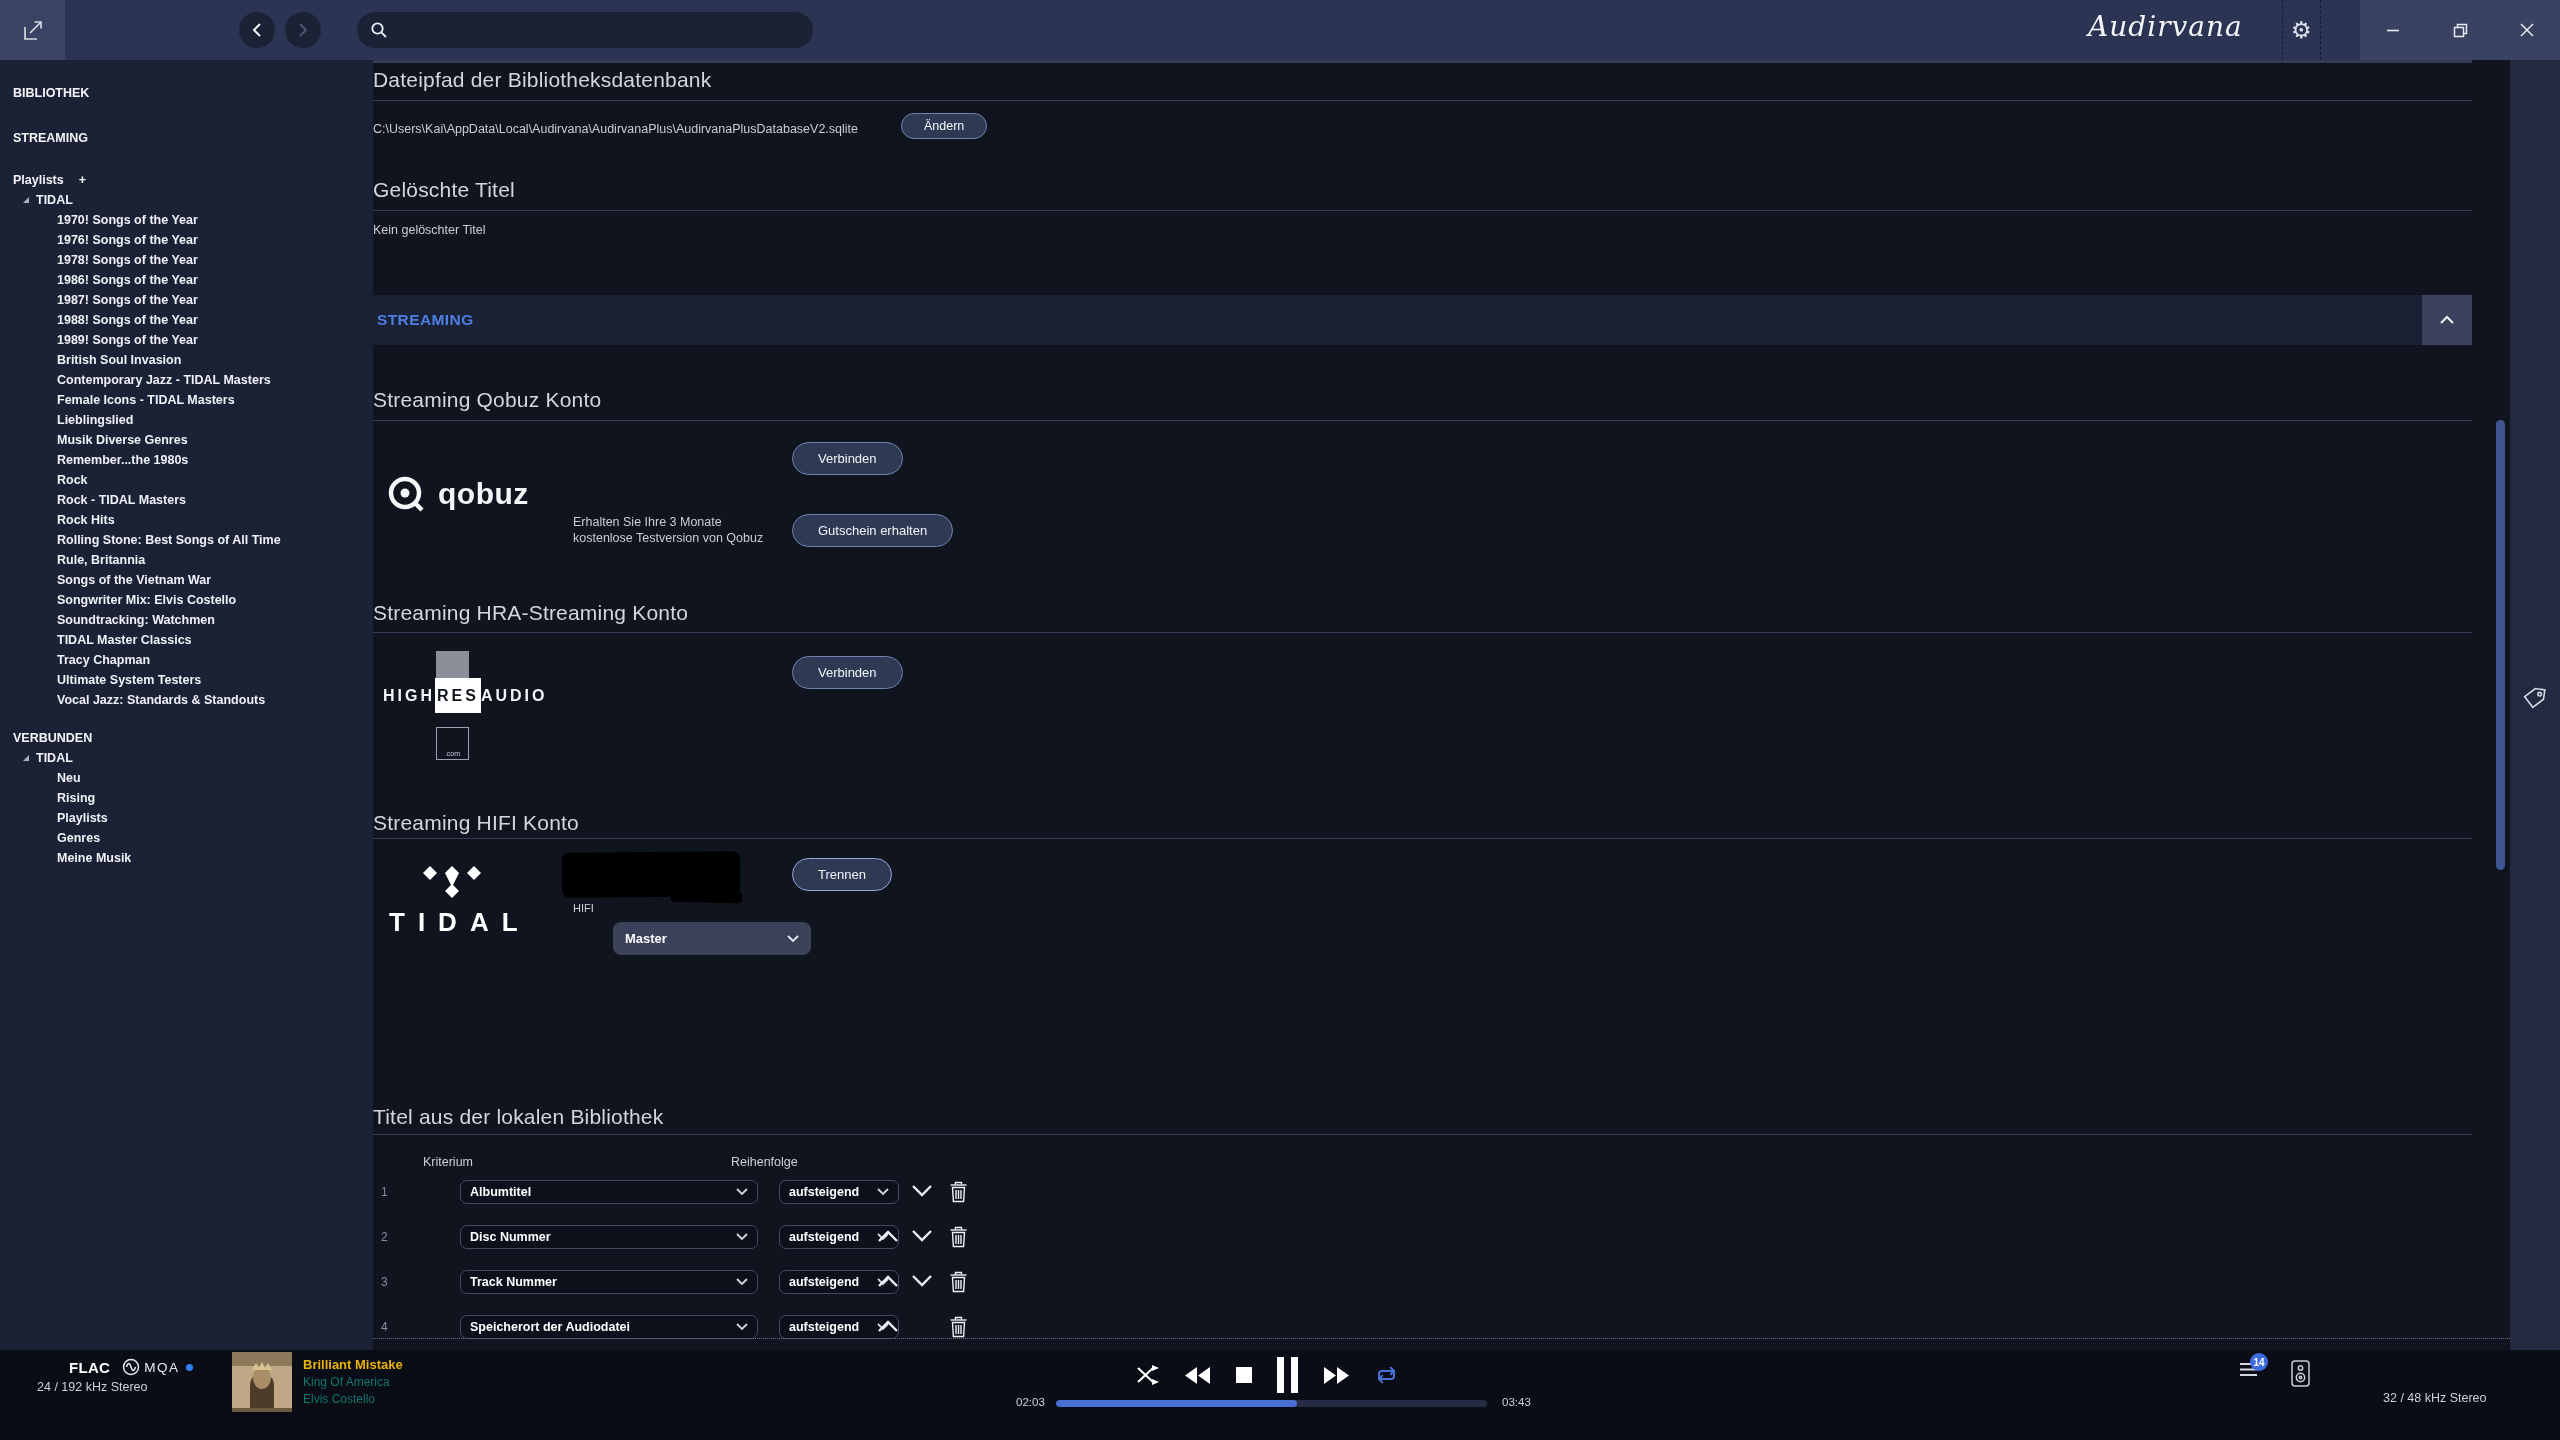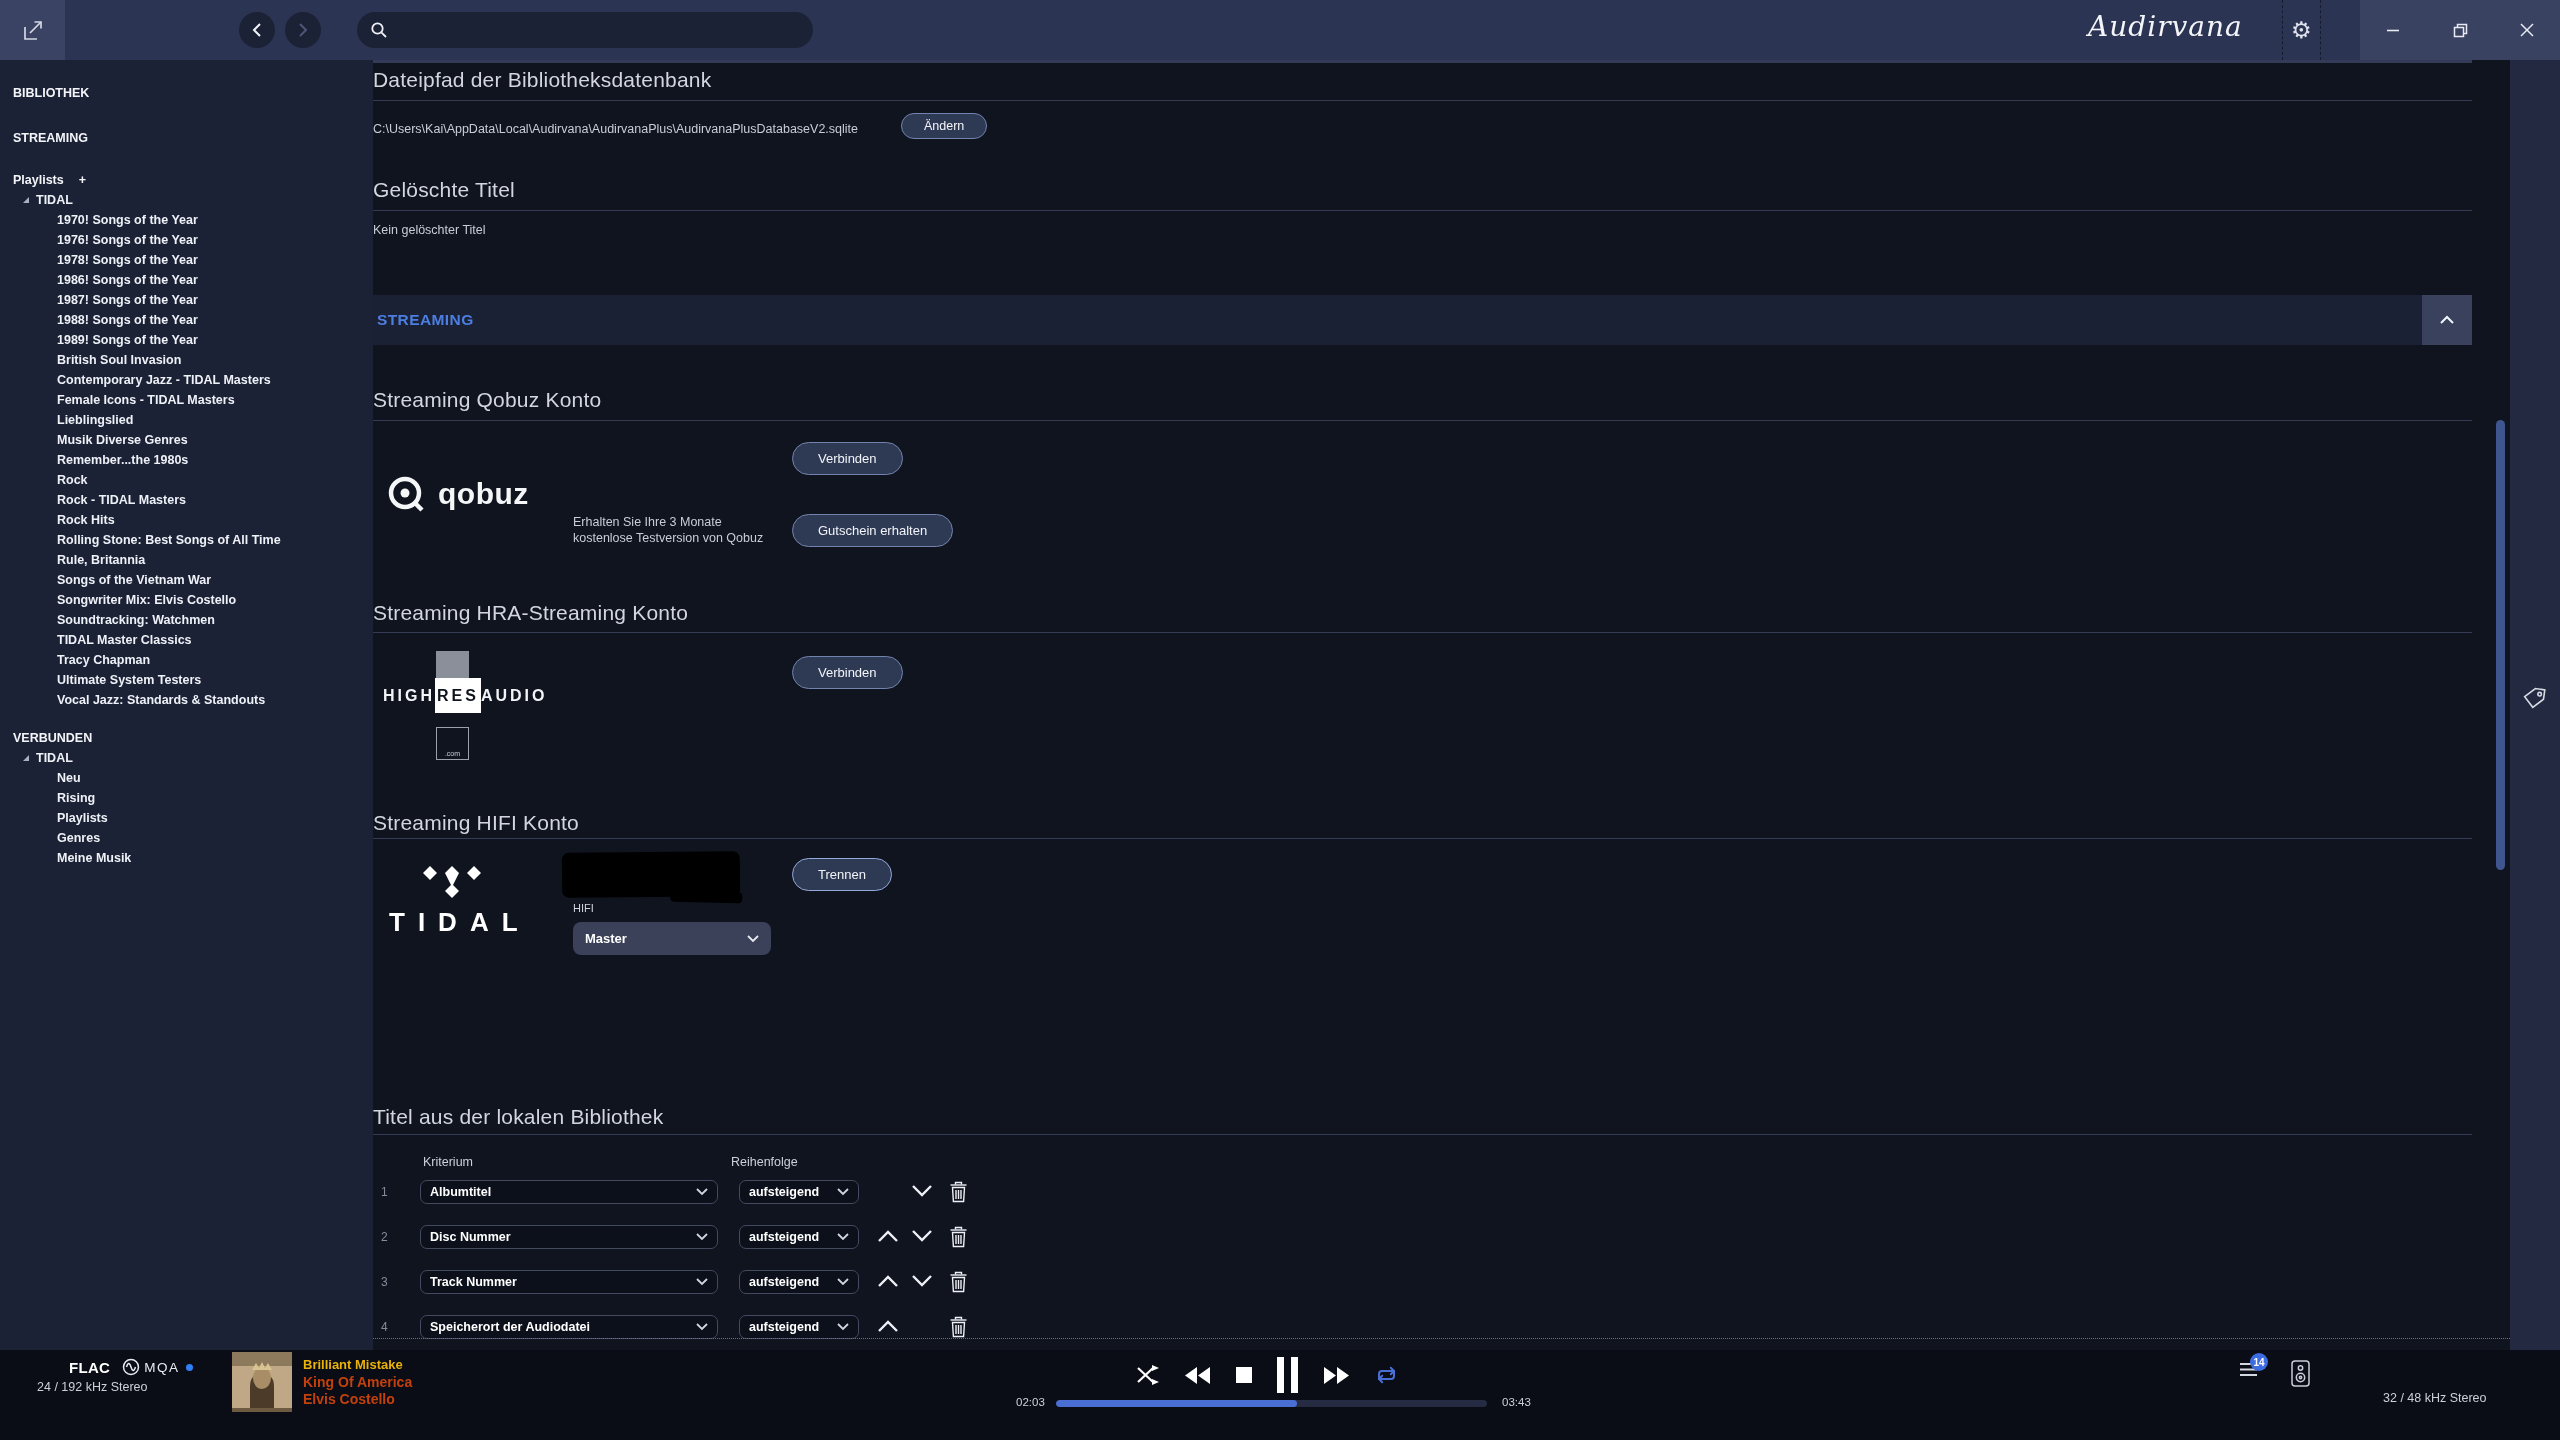--- a/index.html
+++ b/index.html
@@ -33,21 +33,21 @@
   .remnant{position:absolute;left:0;top:0;width:2099px;height:3px;background:#333b58;}
   .h{position:absolute;left:0;font-size:21px;font-weight:400;color:#d3d6de;letter-spacing:.2px;white-space:nowrap;}
   .hr{position:absolute;left:0;width:2099px;border-top:1px solid #343b55;}
   .small{font-size:12.5px;color:#c9cdd7;}
   .panel{position:absolute;left:0;width:2099px;height:50px;background:#1a2134;}
   .panel-label{position:absolute;left:4px;top:16px;font-size:15.5px;font-weight:700;letter-spacing:.4px;color:#4d7ee2;}
   .panel-caret{position:absolute;right:0;top:0;width:50px;height:50px;background:#39415d;display:flex;align-items:center;justify-content:center;}
   .pill{position:absolute;height:33px;border-radius:17px;background:#2e3954;border:1px solid #7183ae;color:#f2f4f9;font-size:13px;padding:0 25px;display:flex;align-items:center;justify-content:center;white-space:nowrap;cursor:default;}
   .pill.sm{height:26px;border-radius:13px;padding:0 22px;font-size:12.5px;}
   .pill.bright{border-color:#94aadb;}
-  .dd{position:absolute;height:24px;background:#0c101b;border:1px solid #424a60;border-radius:7px;display:flex;align-items:center;padding:0 9px;color:#fff;font-size:12.5px;font-weight:700;}
+  .dd{position:absolute;height:24px;background:#0c101b;border:1px solid #424a60;border-radius:7px;display:flex;align-items:center;padding:0 9px;color:#fff;font-size:12.5px;font-weight:700;margin-left:40px;}
   .dd .chev{margin-left:auto;}
   .dd.big{height:33px;background:#3a4159;border:none;border-radius:8px;font-size:13px;padding:0 12px;width:198px;}
 
   
   .qobuz-logo{position:absolute;display:flex;align-items:center;}
   .qobuz-txt{margin-left:12px;font-size:30px;font-weight:600;letter-spacing:.5px;color:#f5f6f8;}
   .hra-sq1{position:absolute;width:33px;height:33px;background:#8a8f99;}
   .hra-sq2{position:absolute;width:33px;height:33px;border:1px solid #9aa0ae;display:flex;align-items:flex-end;justify-content:center;font-size:7px;color:#c9cdd7;padding-bottom:2px;}
   .hra-txt{position:absolute;font-size:16px;font-weight:700;letter-spacing:3px;color:#f2f4f8;white-space:nowrap;}
   .hra-txt .res{background:#ffffff;color:#10141f;padding:9px 2px;}
@@ -77,21 +77,21 @@
   .player{position:absolute;left:0;top:1350px;width:2560px;height:90px;background:#0a0d15;}
   .fmtline{position:absolute;left:37px;top:8px;display:flex;align-items:center;}
   .fmt{font-size:15px;font-weight:700;color:#fff;letter-spacing:.3px;margin-left:32px;}
   .mqa{display:flex;align-items:center;margin-left:12px;color:#e7eaf1;}
   .mqa-txt{font-size:13.5px;letter-spacing:1.5px;margin-left:4px;font-weight:500;}
   .mqa-dot{width:7px;height:7px;border-radius:50%;background:#2f7ff7;margin-left:7px;}
   .srate{position:absolute;left:37px;top:30px;font-size:12.5px;color:#ccd0da;}
   .art{position:absolute;left:232px;top:2px;width:60px;height:60px;}
   .tinfo{position:absolute;left:303px;top:6px;line-height:17.5px;}
   .tinfo .t1{font-size:13px;font-weight:700;color:#eab308;}
-  .tinfo .t2,.tinfo .t3{font-size:14px;color:#c2410c;font-weight:bold;}
+  .tinfo .t2,.tinfo .t3{font-size:12px;color:#0f766e;}
   .transport{position:absolute;left:1136px;top:6px;height:42px;display:flex;align-items:center;gap:25px;}
   .ttime{position:absolute;top:46px;font-size:11.5px;color:#ccd1dc;}
   .bar{position:absolute;left:1056px;top:50px;width:431px;height:7px;border-radius:4px;background:#242b42;overflow:hidden;}
   .fill{height:100%;border-radius:4px;background:#4a6fd4;}
   .queue{position:absolute;left:2240px;top:10px;}
   .badge{position:absolute;left:10px;top:-7px;width:18px;height:18px;border-radius:50%;background:#3d6be0;color:#fff;font-size:10px;font-weight:700;display:flex;align-items:center;justify-content:center;}
   .speaker{position:absolute;left:2291px;top:10px;}
   .outrate{position:absolute;left:2383px;top:41px;font-size:12.5px;color:#ccd0da;}
 </style>
 </head>

